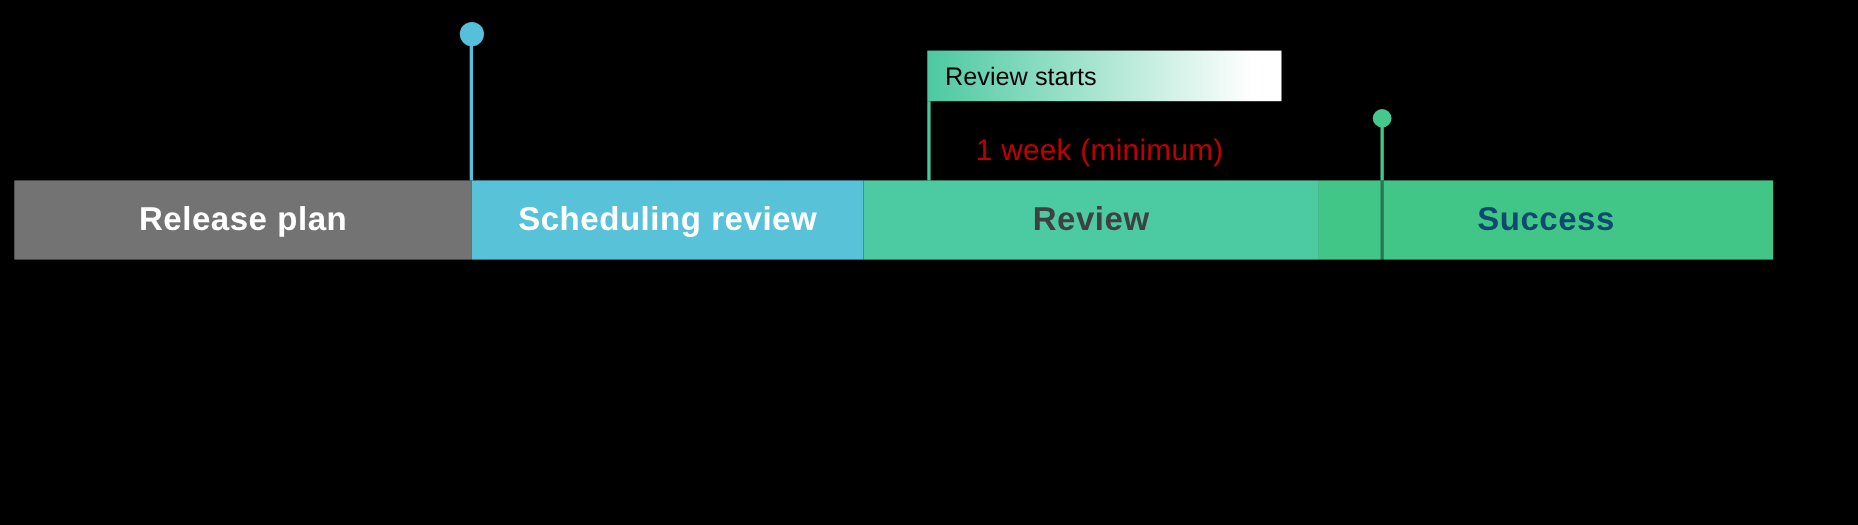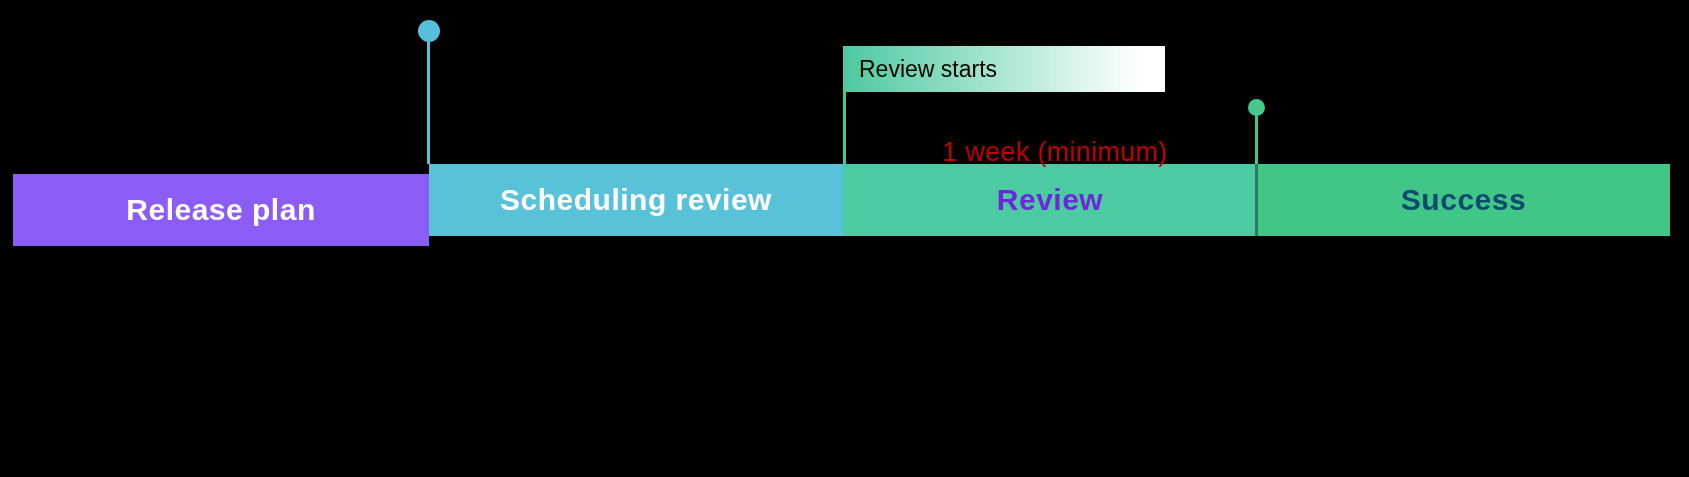--- a/index.html
+++ b/index.html
@@ -20,21 +20,21 @@
     height:100%;
     display:flex;align-items:center;justify-content:center;
   }
   .seg-label{
     font-size:30px;
     font-weight:bold;
     letter-spacing:.5px;
     white-space:pre;
   }
   .seg-release{width:416px;}
-  .seg-scheduling{width:414px;}
+  .seg-scheduling{width:356px;}
   .seg-review{width:414px;}
   .seg-success{width:413px;}
   
   .bar-divider{
     position:absolute;left:1255px;top:164px;
     width:3px;height:77px;
     background:rgba(0,0,0,0.40);
   }
   
   .milestone-line{position:absolute;}
@@ -50,42 +50,41 @@
     display:flex;align-items:center;
     padding-left:16px;box-sizing:border-box;
     font-size:23px;
   }
   .callout-leader{
     position:absolute;left:843px;top:92px;
     width:3px;height:72px;
   }
   
   .annotation{
-    position:absolute;left:848px;top:121px;
+    position:absolute;left:887px;top:121px;
     width:414px;height:30px;
-    text-align:center;
+    text-align:left;
     font-size:27px;
     letter-spacing:.3px;
-    margin-top:16px;
   }
 </style>
 </head>
 <body>
 
 <div class="stage" style="background-color: rgb(0, 0, 0);">
 
   <div class="bar">
-    <div class="seg seg-release" style="background-color: #8b5cf6; margin-top: 10px;">
+    <div class="seg seg-release" style="background-color: #737373;">
       <span class="seg-label" style="color: rgb(255, 255, 255);">Release plan</span>
     </div>
     <div class="seg seg-scheduling" style="background-color: rgb(88, 194, 216);">
       <span class="seg-label" style="color: rgb(255, 255, 255);">Scheduling review</span>
     </div>
     <div class="seg seg-review" style="background-color: rgb(76, 203, 162);">
-      <span class="seg-label" style="color: #6d28d9;">Review</span>
+      <span class="seg-label" style="color: #404040;">Review</span>
     </div>
     <div class="seg seg-success" style="background-color: rgb(66, 198, 136);">
       <span class="seg-label" style="color: #0c4a6e;">Success</span>
     </div>
   </div>
 
   <div class="bar-divider"></div>
 
   <div class="milestone-line m1-line" style="background-color: rgb(86, 191, 219);"></div>
   <div class="milestone-dot m1-dot" style="background-color: rgb(86, 191, 219);"></div>

